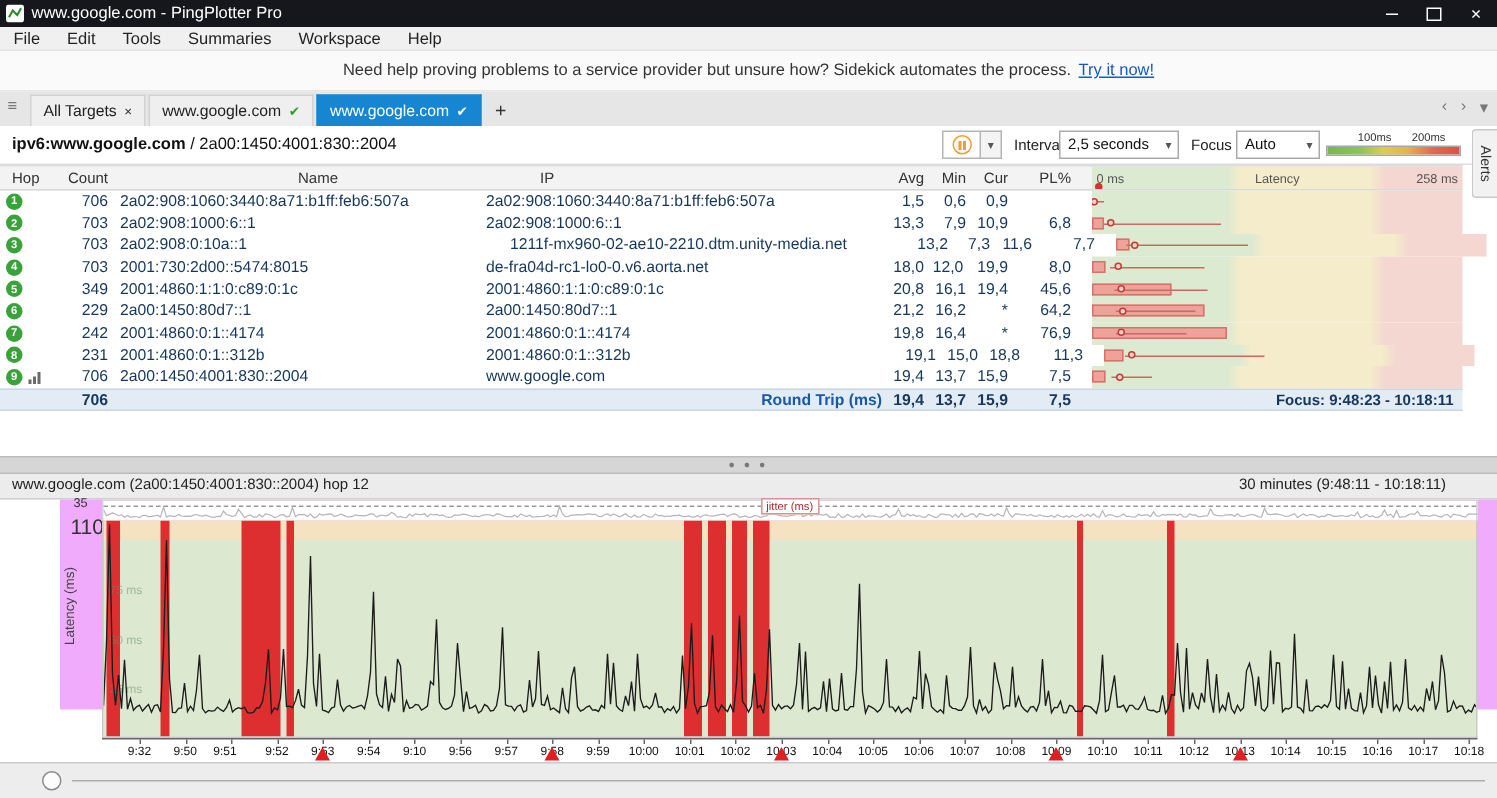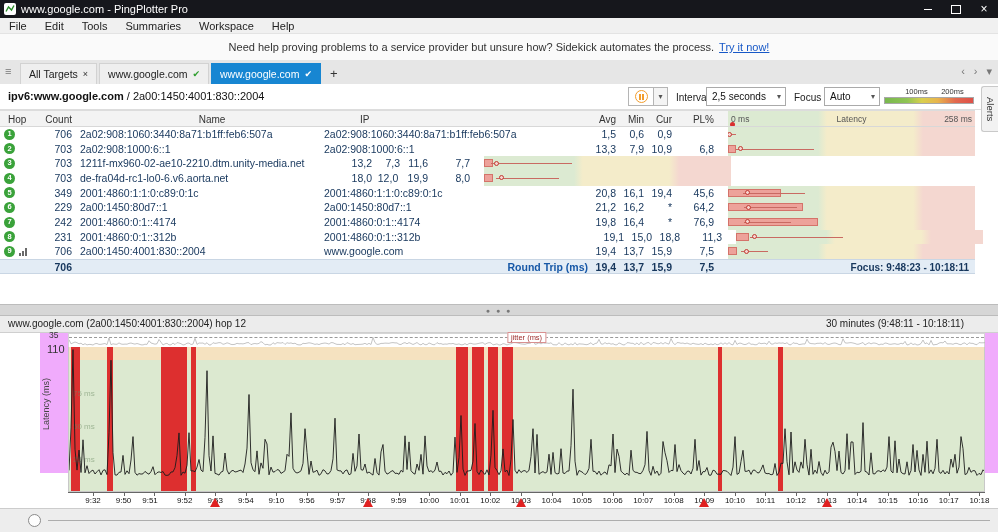--- a/index.html
+++ b/index.html
@@ -112,21 +112,21 @@
             border:1px solid #c8c8c8;border-top:none;overflow:hidden;}
   .loss-bar{position:absolute;top:0;bottom:0;background:#dd2f2f;}
   .lat-svg{position:absolute;left:0;top:0;z-index:2;}
   .grid-label{position:absolute;left:4px;font-size:8px;color:rgba(110,140,100,0.55);}
   .x-axis{position:absolute;left:28px;top:159px;width:917px;height:16px;border-top:1px solid #666;box-sizing:border-box;}
   .tick{position:absolute;top:0;width:1px;height:3px;background:#666;}
   .tick-label{position:absolute;top:3px;transform:translateX(-50%);font-size:8px;color:#111;white-space:nowrap;}
   .alert-tri{position:absolute;top:5px;width:0;height:0;border-left:5px solid transparent;border-right:5px solid transparent;
              border-bottom:9px solid #e02020;z-index:2;}
   .ax-jmax{position:absolute;left:9px;top:-3px;font-size:8.5px;color:#333;}
-  .ax-lmax{position:absolute;left:7px;top:10px;font-size:11px;color:#333;}
+  .ax-lmax{position:absolute;left:7px;top:10px;font-size:14px;color:#333;}
   .ax-plmax{position:absolute;right:8px;top:10px;font-size:8.5px;color:#333;}
   .ax-ylab{position:absolute;left:1px;top:45px;writing-mode:vertical-rl;transform:rotate(180deg);font-size:9px;color:#444;}
   .ax-y2lab{position:absolute;right:14px;top:45px;writing-mode:vertical-rl;font-size:9px;color:#446644;}
   .next-chevron{position:absolute;left:922px;top:55px;font-size:36px;color:rgba(0,0,0,0.10);}
   
   .bottom-bar{position:absolute;top:508px;left:0;width:998px;height:24px;background:#ededed;
               border-top:1px solid #cccccc;box-sizing:border-box;}
   .range-handle{position:absolute;left:28px;top:5px;width:13px;height:13px;border-radius:50%;
                 background:#fdfdfd;border:1px solid #8a8a8a;box-sizing:border-box;}
   .range-track{position:absolute;left:48px;right:8px;top:11px;height:1px;background:#adadad;}
@@ -274,38 +274,40 @@
         <div class="pl-bar" style="width: 8px;"></div>
         <div class="whisker" style="left: 7.6px; width: 78.6px;"></div>
         <div class="marker" style="left: 10.2px;"></div>
       </div>
     </div>
     <div class="t-row">
       <div class="cell hopc" style="width: 42px;">
         <span class="hop-badge">3</span>
       </div>
       <div class="cell a-r" style="width: 34px;">703</div>
-      <div class="cell a-l" style="width: 272px;">1211f-mx960-02-ae10-2210.dtm.unity-media.net</div>
+      <div class="cell a-l" style="width: 244px;">2a02:908:0:10a::1</div>
+      <div class="cell a-l" style="width: 272px; margin-left: 16px;">1211f-mx960-02-ae10-2210.dtm.unity-media.net</div>
       <div class="cell a-r" style="width: 28px;">13,2</div>
       <div class="cell a-r" style="width: 28px;">7,3</div>
       <div class="cell a-r" style="width: 28px;">11,6</div>
       <div class="cell a-r" style="width: 42px;">7,7</div>
       <div class="cell " style="width: 10px;"></div>
       <div class="cell lat" style="width: 247px;">
         <div class="pl-bar" style="width: 9px;"></div>
         <div class="whisker" style="left: 7px; width: 81.1px;"></div>
         <div class="marker" style="left: 10.1px;"></div>
       </div>
     </div>
     <div class="t-row">
       <div class="cell hopc" style="width: 42px;">
         <span class="hop-badge">4</span>
       </div>
       <div class="cell a-r" style="width: 34px;">703</div>
-      <div class="cell a-l" style="width: 272px;">de-fra04d-rc1-lo0-6.v6.aorta.net</div>
+      <div class="cell a-l" style="width: 244px;">2001:730:2d00::5474:8015</div>
+      <div class="cell a-l" style="width: 272px;">de-fra04d-rc1-lo0-0.v6.aorta.net</div>
       <div class="cell a-r" style="width: 28px;">18,0</div>
       <div class="cell a-r" style="width: 28px; text-align: center;">12,0</div>
       <div class="cell a-r" style="width: 28px;">19,9</div>
       <div class="cell a-r" style="width: 42px;">8,0</div>
       <div class="cell " style="width: 10px;"></div>
       <div class="cell lat" style="width: 247px;">
         <div class="pl-bar" style="width: 9.4px;"></div>
         <div class="whisker" style="left: 11.5px; width: 63.2px;"></div>
         <div class="marker" style="left: 14.7px;"></div>
       </div>

